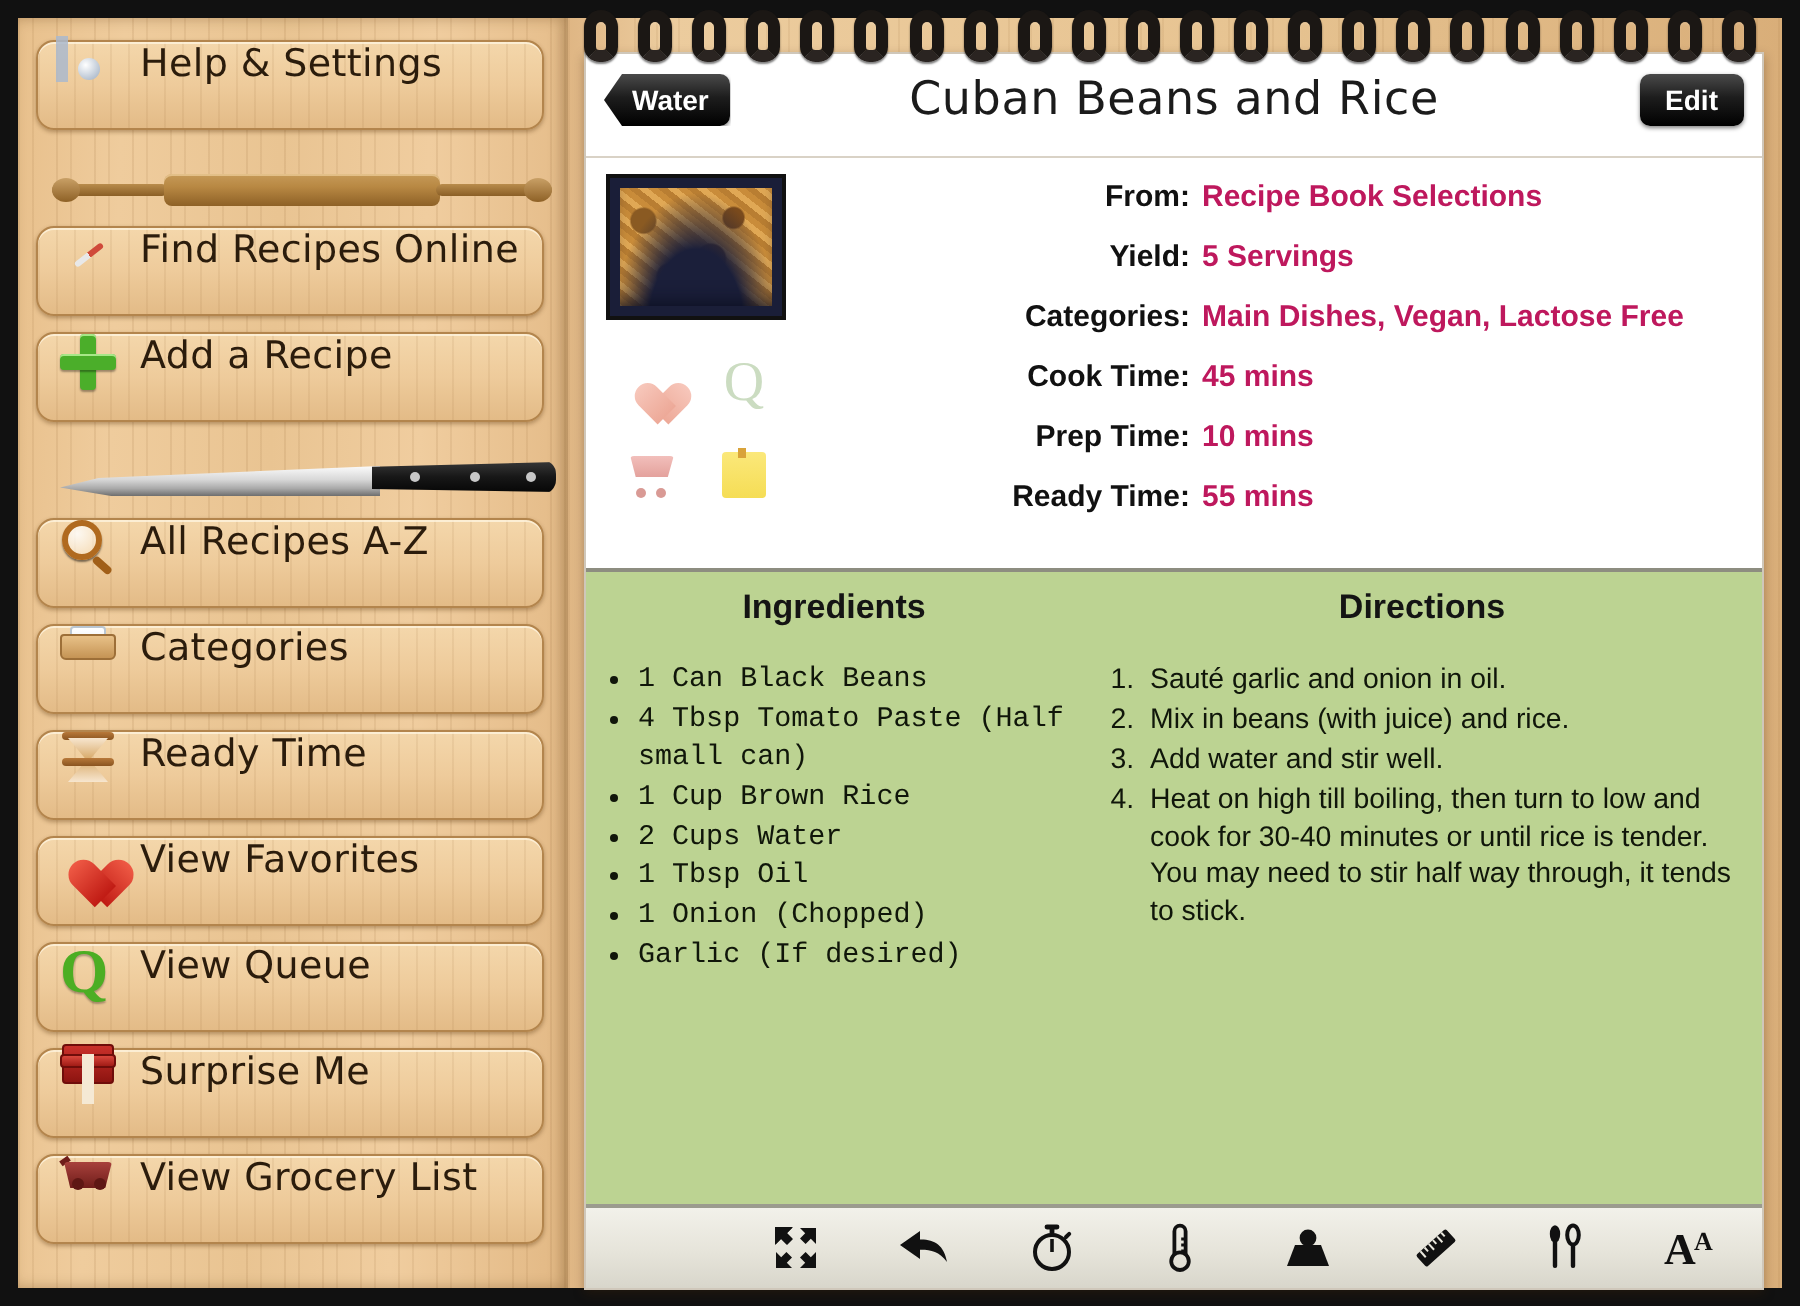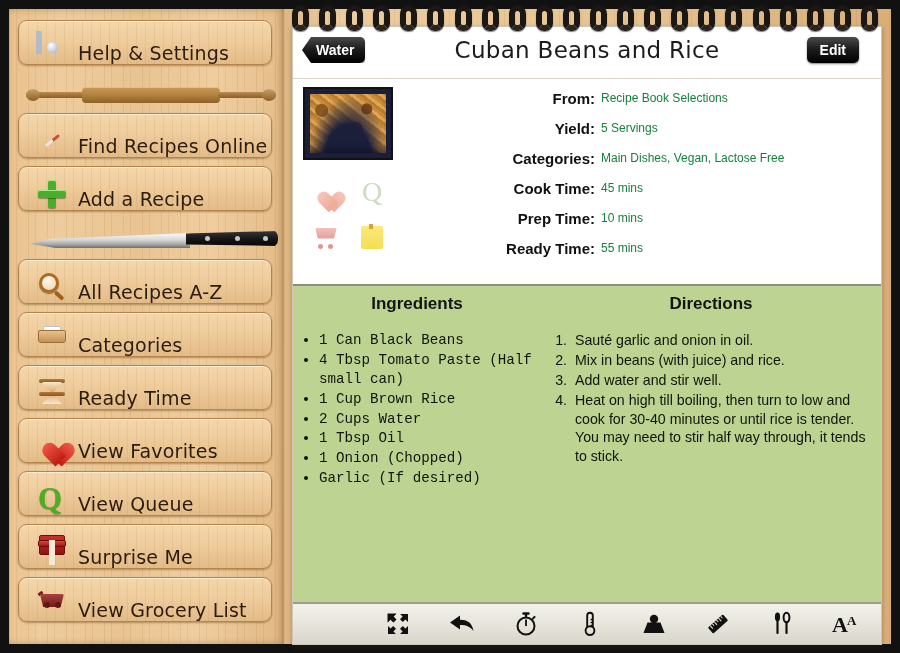--- a/index.html
+++ b/index.html
@@ -41,22 +41,22 @@
     height: 45px;
     margin-bottom: 8px;
     border-radius: 9px;
     border: 1px solid #b3854d;
     background:
       repeating-linear-gradient(90deg,
         rgba(150,105,55,0.10) 0px, rgba(150,105,55,0.10) 1px,
         rgba(0,0,0,0) 1px, rgba(0,0,0,0) 9px),
       linear-gradient(180deg, #f4d7ab 0%, #eecb9b 50%, #e3bb87 100%);
     box-shadow: 0 1px 2px rgba(90,55,15,0.40), inset 0 1px 0 rgba(255,245,225,0.75);
-    display: flex; align-items: flex-end;
-    padding-left: 18px;
+    display: flex; align-items: flex-start;
+    padding-left: 10px;
     cursor: pointer;
   }
   .wood-btn .lbl {
     font-family: "DejaVu Sans", sans-serif;
     font-size: 19px;
     color: #2b1c0c;
     margin-left: 11px;
     letter-spacing: 0.2px;
     white-space: nowrap;
   }
@@ -237,21 +237,21 @@
     color: #fff;
     font-family: "Liberation Sans", sans-serif;
     font-size: 14px; font-weight: bold;
     line-height: 26px;
     border-radius: 5px;
     clip-path: polygon(0% 50%, 9px 0%, 100% 0%, 100% 100%, 9px 100%);
     cursor: pointer;
     box-shadow: 0 1px 2px rgba(0,0,0,.5);
   }
   #edit-btn {
-    position: absolute; right: 22px; top: 10px;
+    position: absolute; right: 9px; top: 10px;
     height: 26px; padding: 0 13px;
     background: linear-gradient(180deg,#4a4a4a 0%,#1d1d1d 45%,#000 100%);
     color: #fff;
     font-family: "Liberation Sans", sans-serif;
     font-size: 14px; font-weight: bold;
     line-height: 26px;
     border-radius: 5px;
     cursor: pointer;
     box-shadow: 0 1px 2px rgba(0,0,0,.5);
   }
@@ -309,21 +309,21 @@
   #meta { position: absolute; left: 110px; top: 4px; right: 10px; }
   .meta-row { display: flex; height: 30px; align-items: center; }
   .meta-label {
     width: 198px; text-align: right;
     font-family: "Liberation Sans", sans-serif;
     font-size: 15px; font-weight: bold; color: #111;
     padding-right: 6px;
   }
   .meta-value {
     font-family: "Liberation Sans", sans-serif;
-    font-size: 12px; color: #15803d;
+    font-size: 15px; color: #be185d; font-weight: bold;
   }
 
   
   #body-green {
     position: absolute; left: 0; right: 0; top: 257px; bottom: 42px;
     background: #bcd392;
     border-top: 2px solid #8d8d80;
     display: flex;
   }
   .col { padding: 8px 6px 0 6px; }

